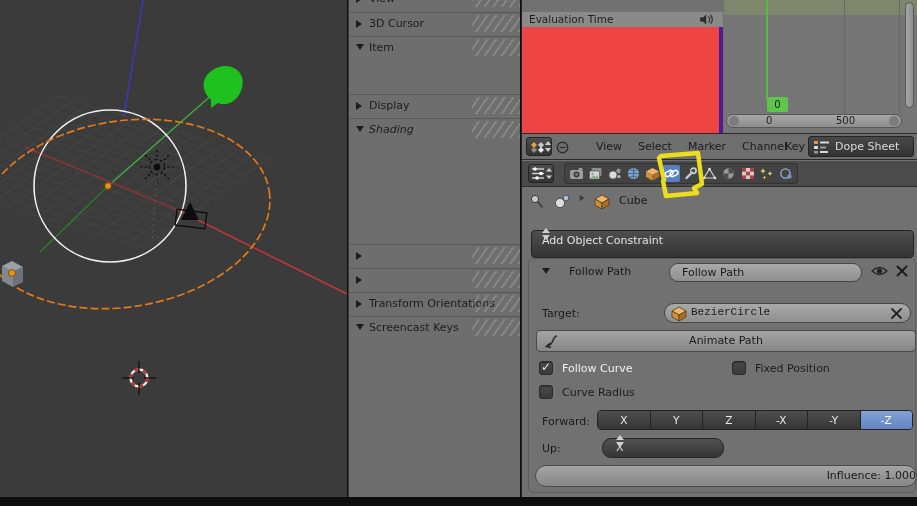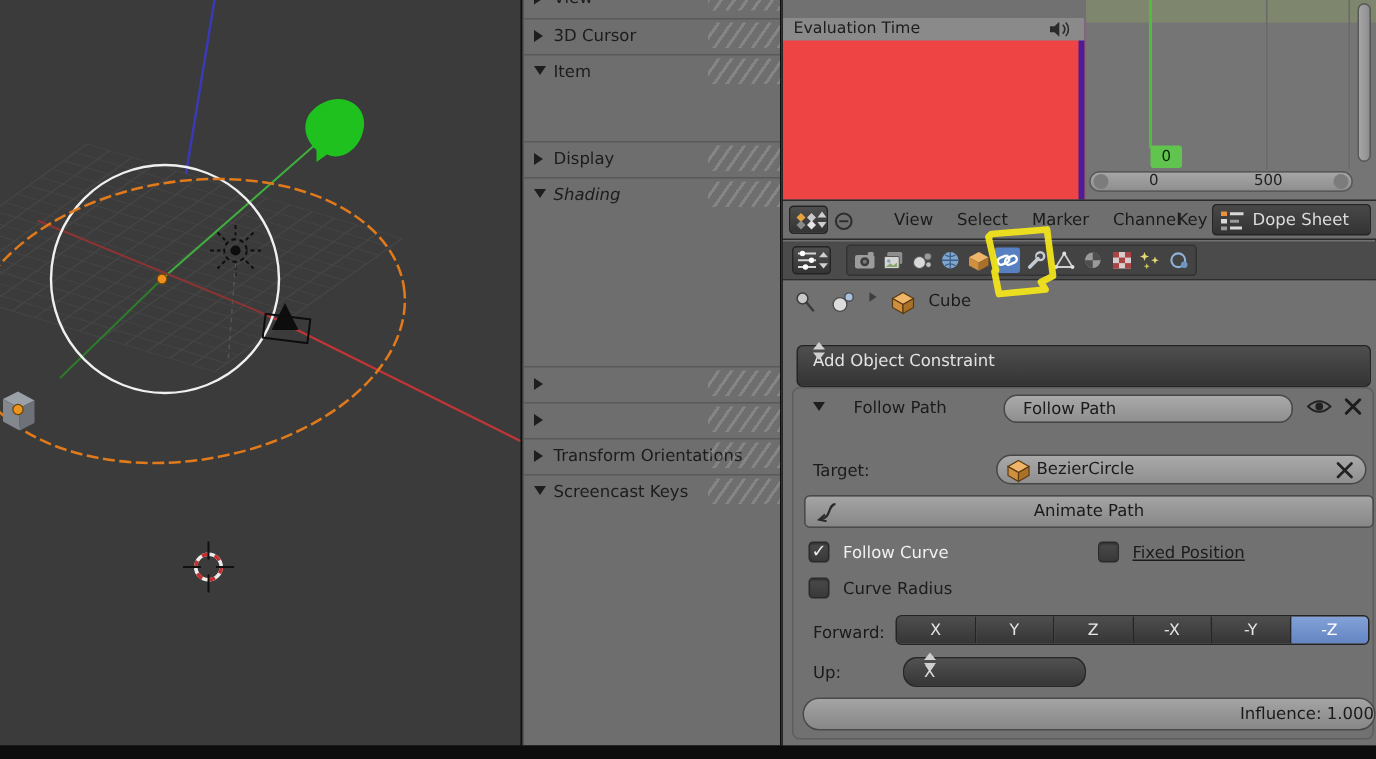--- a/index.html
+++ b/index.html
@@ -96,21 +96,21 @@
     border:1px solid #5e5e5e; border-radius:5px; }
   #cpanel .tri-d { position:absolute; left:13px; top:9px; }
   #ctype { position:absolute; left:40px; top:6px; color:#1b1b1b; }
   #cname { position:absolute; left:140px; top:4px; width:193px; height:19px; border-radius:9px;
     line-height:17px; }
   #cname span { padding-left:12px; }
   #ceye { position:absolute; left:342px; top:6px; }
   #cclose { position:absolute; left:366px; top:5px; }
   #targetlbl { position:absolute; left:13px; top:48px; }
   #targetfield { position:absolute; left:135px; top:44px; width:247px; height:20px;
-    border-radius:10px; }
+    border-radius:10px;font-family:Liberation Mono, monospace; }
   #targetfield .tname { position:absolute; left:26px; top:2px; }
   #targetfield svg.cube { position:absolute; left:6px; top:2px; }
   #targetfield .xg { position:absolute; right:7px; top:3px; }
   #animatebtn { position:absolute; left:7px; top:71px; width:380px; height:22px; border-radius:4px; }
   #animatebtn span { position:absolute; left:0; right:0; top:3px; text-align:center; }
   #animatebtn svg { position:absolute; left:7px; top:3px; }
   #fwdlbl { position:absolute; left:13px; top:156px; }
   #segctrl { position:absolute; left:68px; top:151px; width:316px; height:20px; display:flex;
     border-radius:4px; overflow:hidden; border:1px solid #242424; }
   .seg { flex:1; text-align:center; line-height:18px; color:#e8e8e8; font-size:10.5px;
@@ -475,21 +475,21 @@
         <svg width="16" height="15">
           <path d="M13,2 C8,2 10,12 3,12" fill="none" stroke="#2a2a2a" stroke-width="1.5"></path>
           <path d="M6,9 L2,12.5 L7,13.5" fill="none" stroke="#2a2a2a" stroke-width="1.3"></path>
         </svg>
         <span>Animate Path</span>
       </div>
 
       <div class="checkbox checked" style="left:10px;top:102px;"></div>
       <span class="cblabel lit" style="left:33px;top:103px;">Follow Curve</span>
       <div class="checkbox" style="left:203px;top:102px;"></div>
-      <span class="cblabel" style="left:226px;top:103px;text-decoration:underline;">Fixed Position</span>
+      <span class="cblabel" style="left:226px;top:103px;">Fixed Position</span>
       <div class="checkbox" style="left:10px;top:126px;"></div>
       <span class="cblabel" style="left:33px;top:127px;">Curve Radius</span>
 
 
       <span id="fwdlbl">Forward:</span>
       <div id="segctrl">
         <div class="seg">X</div>
         <div class="seg">Y</div>
         <div class="seg">Z</div>
         <div class="seg">-X</div>

